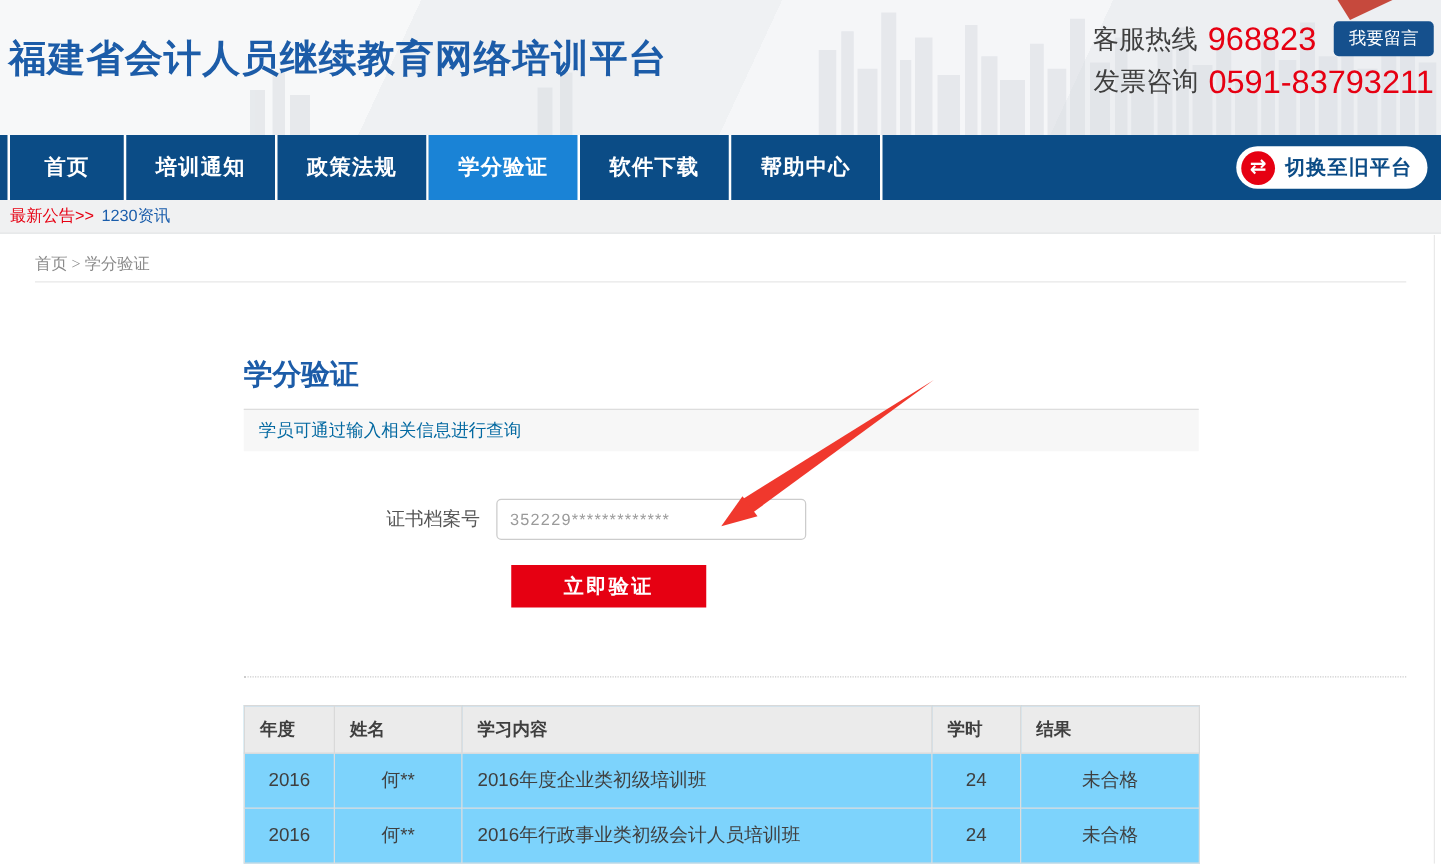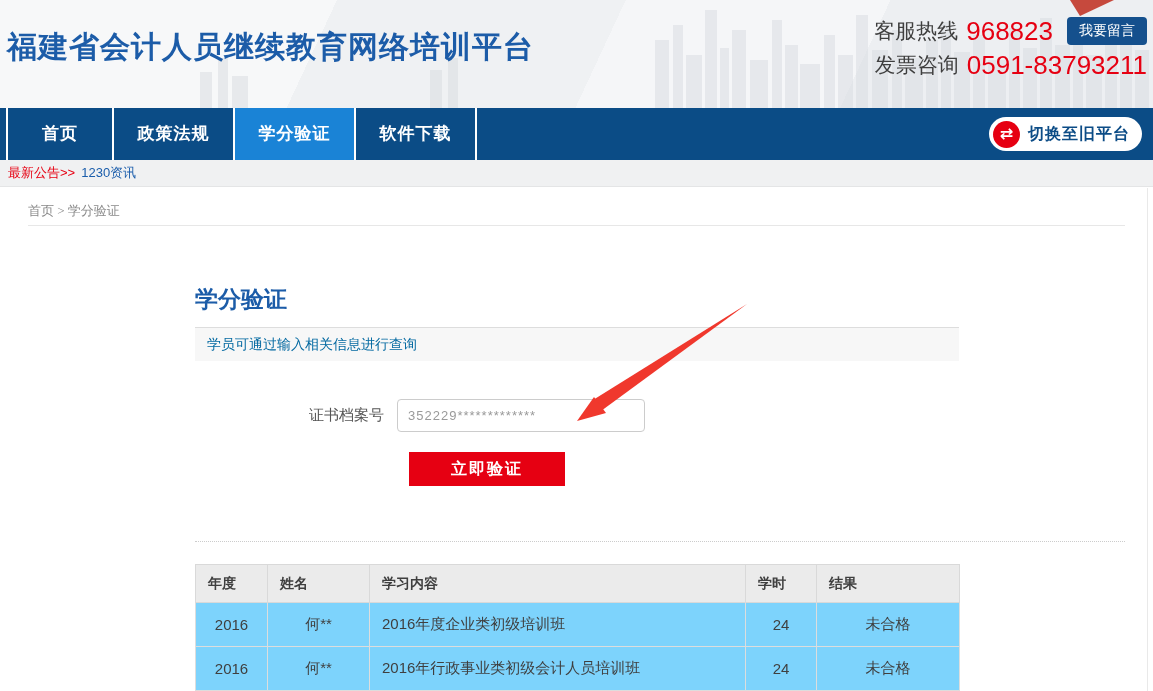--- a/index.html
+++ b/index.html
@@ -40,21 +40,21 @@
   .nav {
     position:absolute; top:108px; left:0; width:1153px; height:52px;
     background:#0b4c86;
   }
   .nav-tabs { position:absolute; left:6px; top:0; height:52px; display:flex; border-left:2px solid #fff; }
   .nav-tab {
     height:52px; line-height:52px; text-align:center;
     color:#fff; font-size:17px; font-weight:bold; letter-spacing:1px;
     border-right:2px solid #fff; cursor:pointer; width:121px;
   }
-  .nav-tab.first { width:106px; }
+  .nav-tab.first { width:93px; }
   .nav-tab.active { background:#1a83d6; }
   .switch-pill {
     position:absolute; right:11px; top:9px; height:34px; width:153px;
     background:#fff; border-radius:17px; display:flex; align-items:center;
     cursor:pointer;
   }
   .switch-icon {
     width:27px; height:27px; border-radius:50%; background:#e60012;
     color:#fff; font-size:16px; font-weight:bold; text-align:center; line-height:26px;
     margin-left:4px;
@@ -170,23 +170,25 @@
       <div class="contact-row">
         <span class="contact-label">发票咨询</span>
         <span class="contact-number">0591-83793211</span>
       </div>
     </div>
   </div>
 
   <div class="nav">
     <div class="nav-tabs">
       <div class="nav-tab first">首页</div>
+      <div class="nav-tab">培训通知</div>
       <div class="nav-tab">政策法规</div>
       <div class="nav-tab active">学分验证</div>
       <div class="nav-tab">软件下载</div>
+      <div class="nav-tab">帮助中心</div>
     </div>
     <div class="switch-pill">
       <span class="switch-icon">⇄</span>
       <span class="switch-label">切换至旧平台</span>
     </div>
   </div>
 
   <div class="news">
     <span class="news-label">最新公告&gt;&gt;</span>
     <a class="news-link">1230资讯</a>

